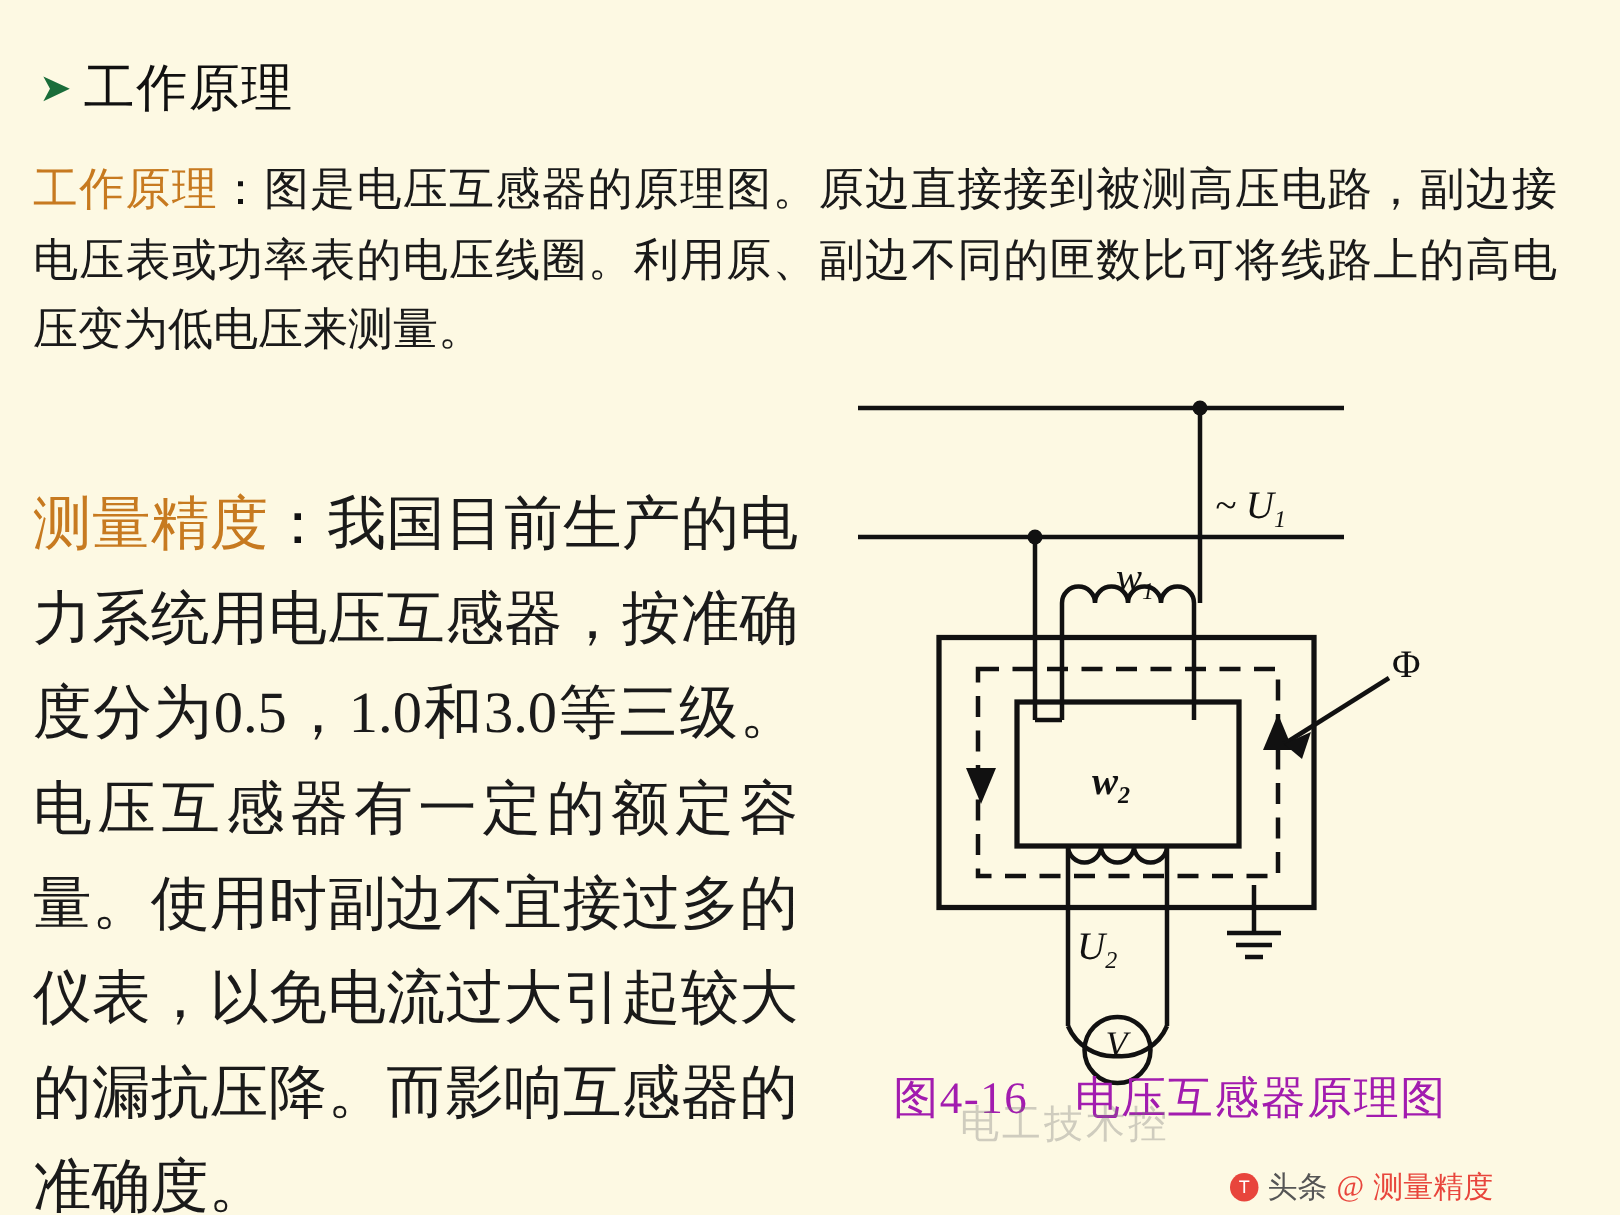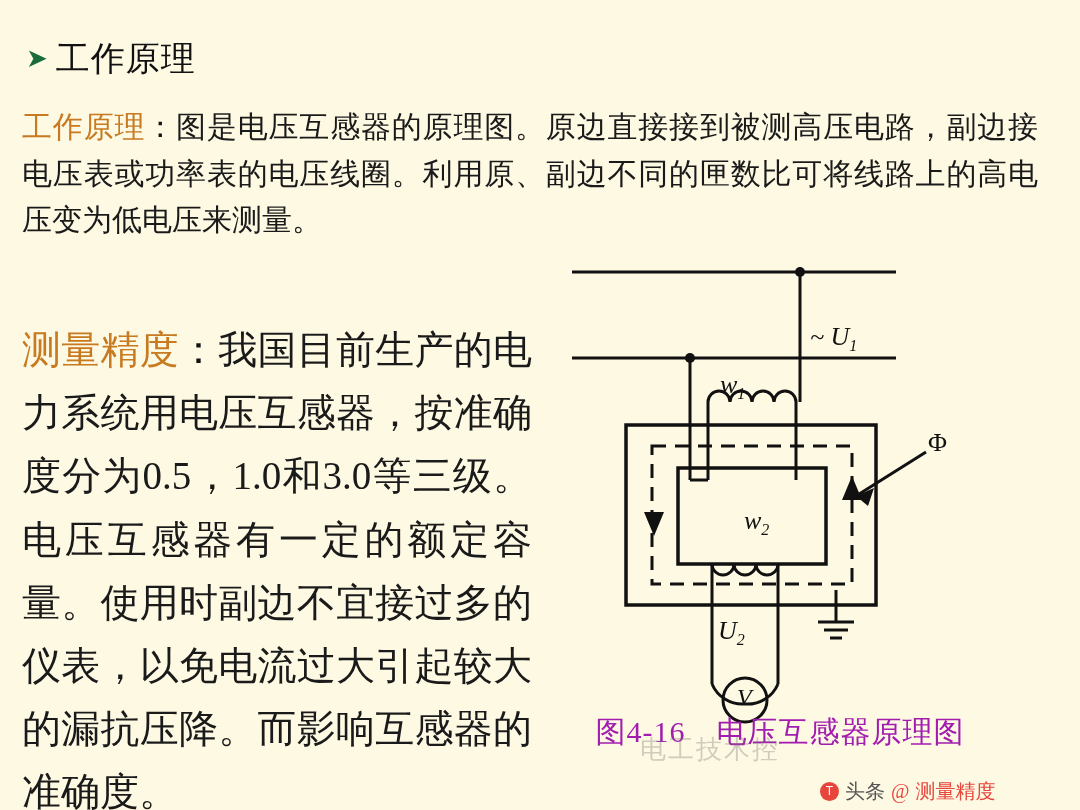--- a/index.html
+++ b/index.html
@@ -223,25 +223,25 @@
         <line x1="258" y1="372" x2="294" y2="372"></line>
         <line x1="264" y1="380" x2="288" y2="380"></line>
         <line x1="270" y1="388" x2="282" y2="388"></line>
       </g>
     </svg>
 
     <div class="fig-label" style="left:250px; top:52px;margin-top:20px;">
       <span>~ U</span><sub>1</sub>
     </div>
 
-    <div class="fig-label" style="left:160px; top:120px;">
+    <div class="fig-label" style="left:184px; top:120px;">
       <span>w</span><sub>1</sub>
     </div>
 
-    <div class="fig-label" style="left:184px; top:256px;">
+    <div class="fig-label" style="left:168px; top:256px;font-weight:bold;">
       <span>w</span><sub>2</sub>
     </div>
 
     <div class="fig-label" style="left:158px; top:366px;">
       <span>U</span><sub>2</sub>
     </div>
 
     <div class="fig-label upright" style="left:368px; top:178px;">
       <span>Φ</span>
     </div>

